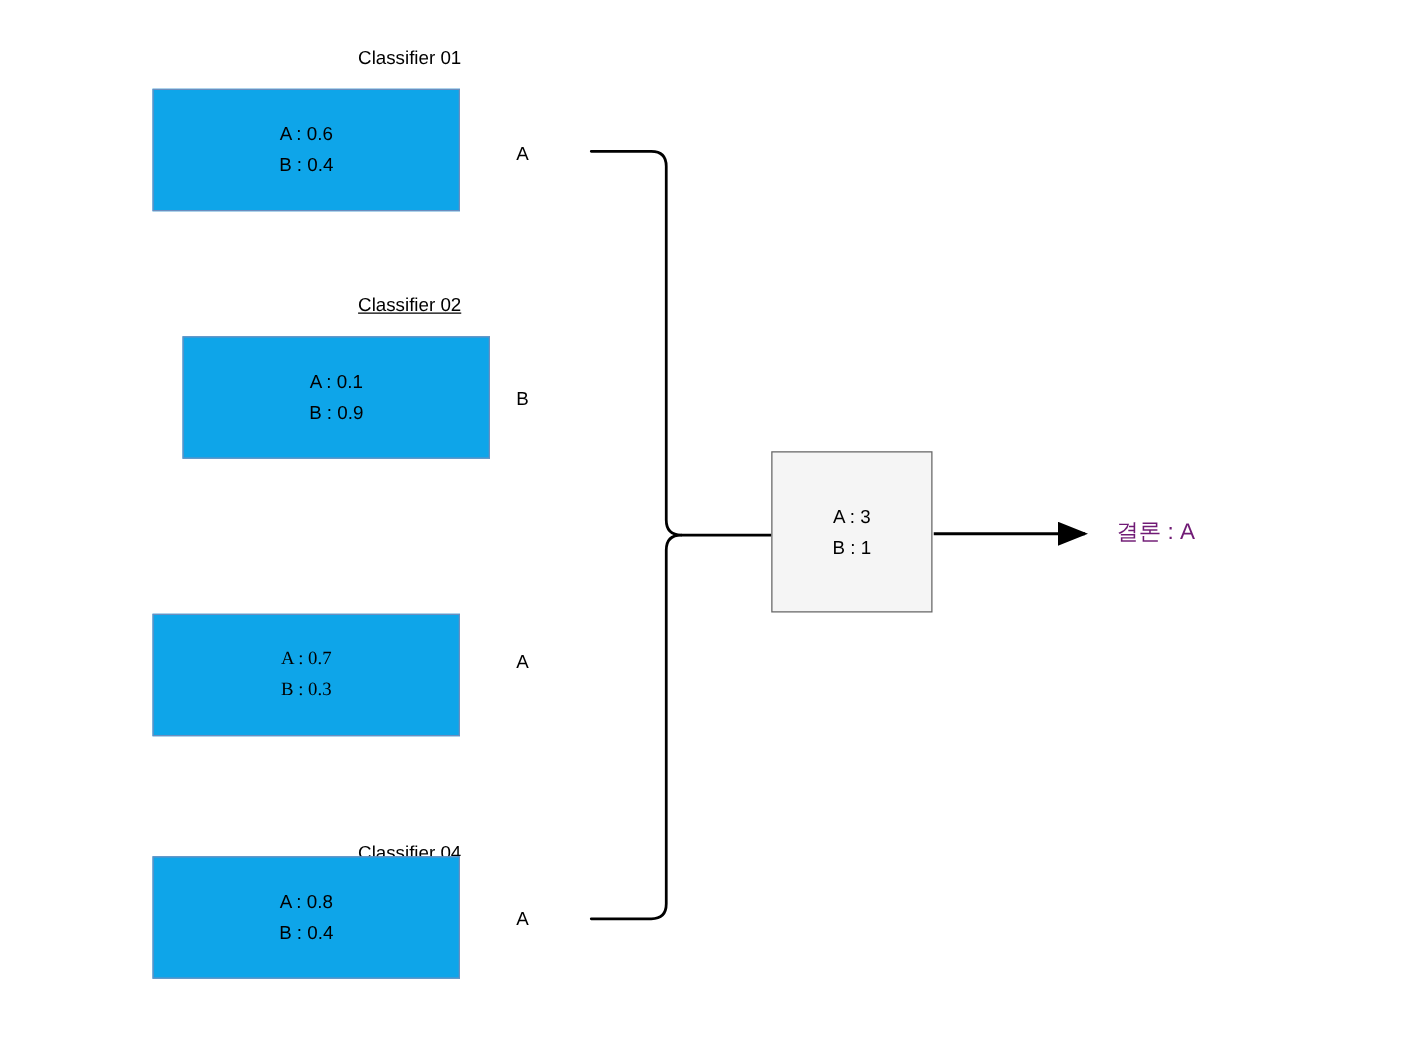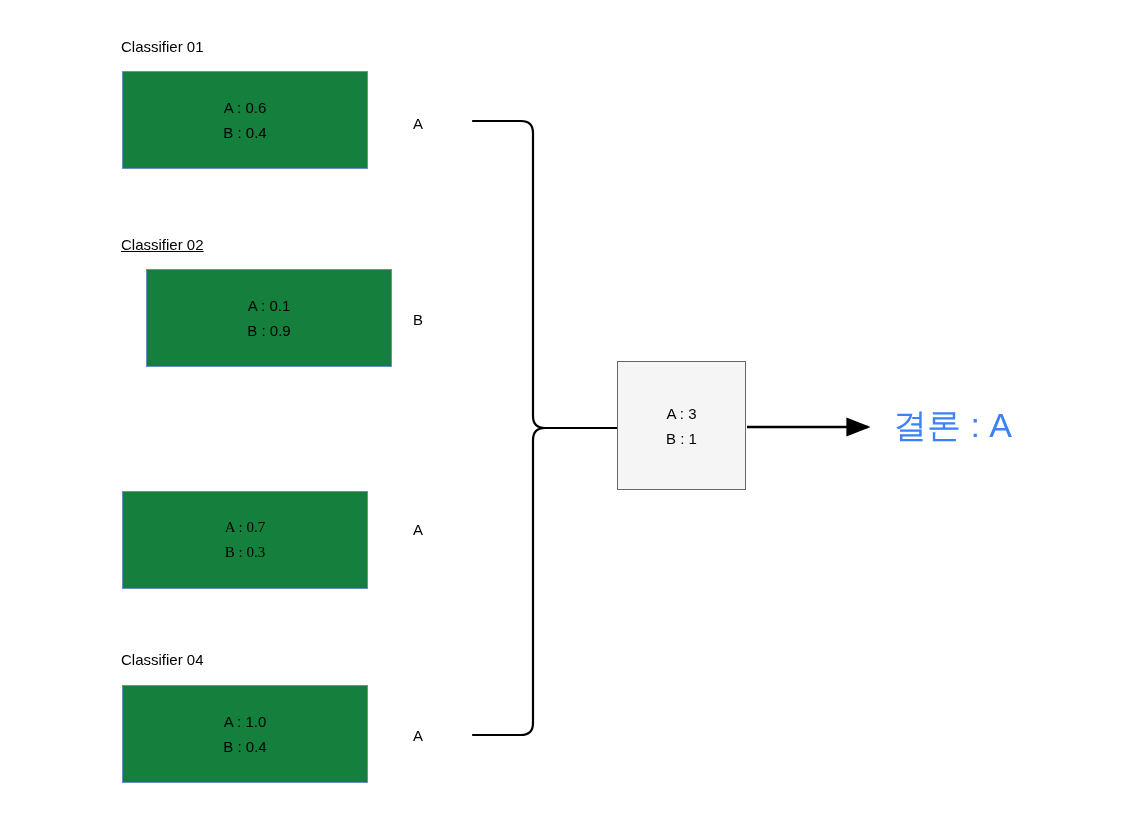--- a/index.html
+++ b/index.html
@@ -14,31 +14,31 @@
   #canvas {
     position: relative;
     width: 1130px;
     height: 835px;
     background: #ffffff;
     overflow: hidden;
   }
   .classifier-title {
     position: absolute;
     width: 248px;
-    text-align: left;
+    text-align: right;
     font-size: 15px;
     line-height: 18px;
     color: #000000;
     white-space: nowrap;
   }
   .classifier-box {
     position: absolute;
     width: 246px;
     height: 98px;
-    background: #15803d;
+    background: #0ea5e9;
     border: 1px solid #6c8ebf;
     box-sizing: border-box;
   }
   .classifier-scores {
     position: absolute;
     left: 0;
     right: 0;
     top: 50%;
     transform: translateY(-50%);
     text-align: center;
@@ -74,23 +74,23 @@
     transform: translateY(-50%);
     text-align: center;
     font-size: 15px;
     line-height: 25px;
     color: #000000;
   }
   .conclusion-label {
     position: absolute;
     left: 893px;
     top: 408px;
-    font-size: 34px;
+    font-size: 18px;
     line-height: 34px;
-    color: #3b82f6;
+    color: #701a75;
     white-space: nowrap;
   }
   svg.connectors {
     position: absolute;
     left: 0;
     top: 0;
     width: 1130px;
     height: 835px;
     overflow: visible;
   }
@@ -119,24 +119,24 @@
   <div class="vote-label" style="left:413px; top:311px;">B</div>
 
   <div class="classifier-box" style="left:122px; top:491px;font-family:Liberation Serif, serif;">
     <div class="classifier-scores">
       <span class="score-line">A : 0.7</span>
       <span class="score-line">B : 0.3</span>
     </div>
   </div>
   <div class="vote-label" style="left:413px; top:521px;">A</div>
 
-  <div class="classifier-title" style="left:121px; top:651px;">Classifier 04</div>
+  <div class="classifier-title" style="left:121px; top:674px;">Classifier 04</div>
   <div class="classifier-box" style="left:122px; top:685px;">
     <div class="classifier-scores">
-      <span class="score-line">A : 1.0</span>
+      <span class="score-line">A : 0.8</span>
       <span class="score-line">B : 0.4</span>
     </div>
   </div>
   <div class="vote-label" style="left:413px; top:727px;">A</div>
 
   <svg class="connectors" viewBox="0 0 1130 835">
     <defs>
       <marker id="arrowhead" markerWidth="10" markerHeight="8" refX="9" refY="4" orient="auto" markerUnits="strokeWidth">
         <path d="M0,0 L10,4 L0,8 z" fill="#000000"></path>
       </marker>

